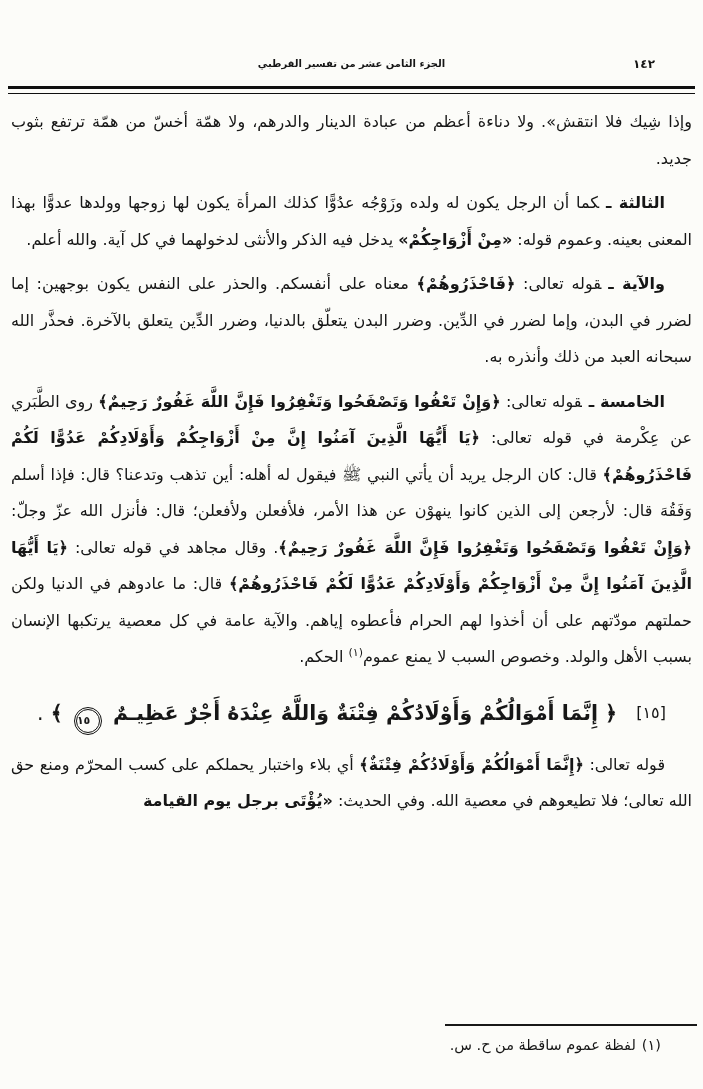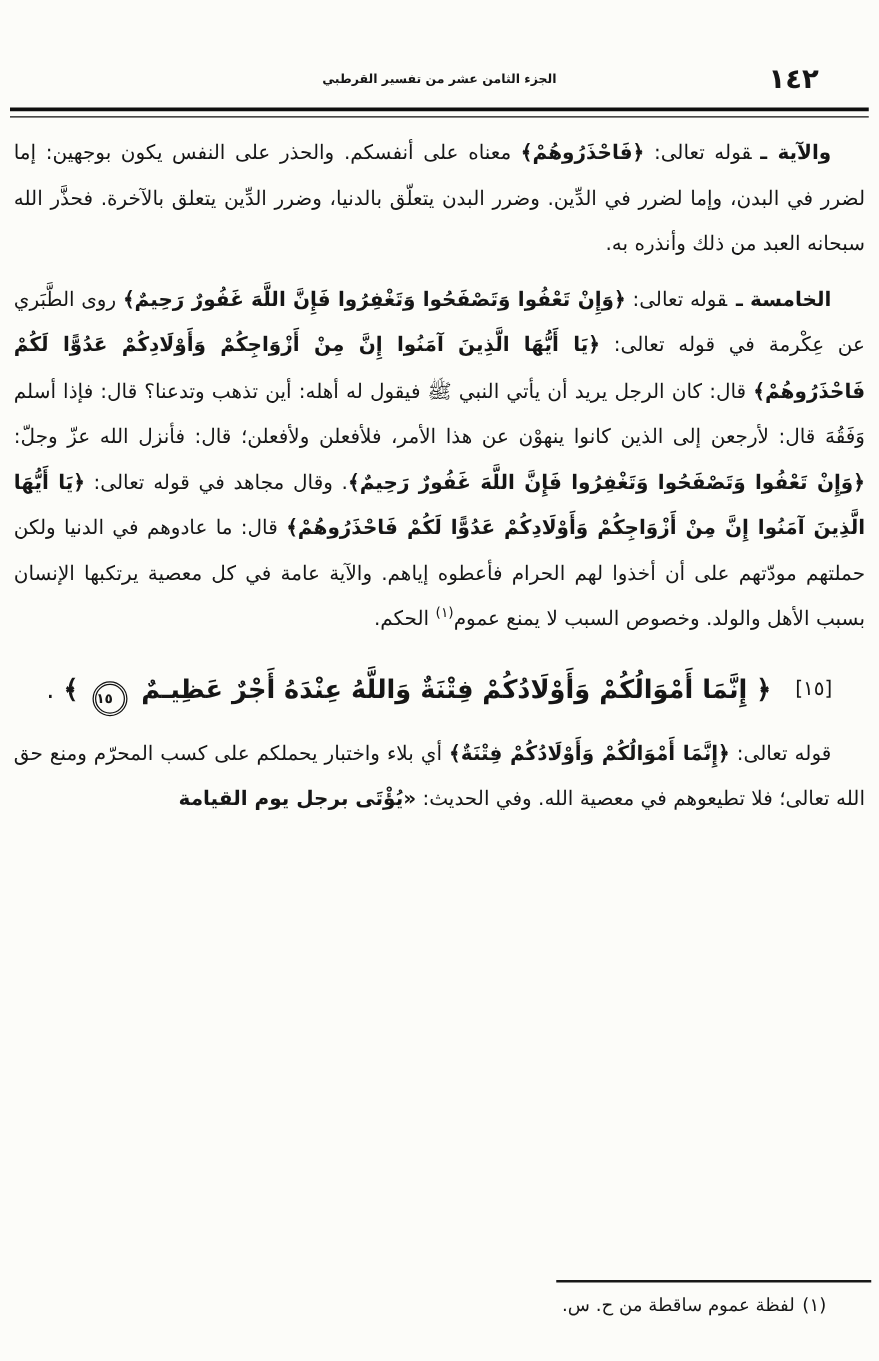--- a/index.html
+++ b/index.html
@@ -12,21 +12,21 @@
     position:relative;width:703px;height:1089px;
     color:#161616;direction:rtl;
   }
   
   .page-header{position:relative;height:28px;padding-top:50px;}
   .running-title{
     text-align:center;font-size:10px;font-weight:bold;line-height:28px;
   }
   .page-number{
     position:absolute;top:50px;right:48px;
-    font-size:22px;font-weight:bold;line-height:28px;letter-spacing:3px;
+    font-size:12px;font-weight:bold;line-height:28px;letter-spacing:3px;
   }
   .header-rule{
     margin:8px 8px 0 8px;height:4px;
     border-top:3px solid #0f0f0f;border-bottom:1px solid #0f0f0f;
   }
   
   .body-text{
     margin:10px 11px 0 11px;
     font-size:16px;line-height:36.5px;
     text-align:justify;
@@ -64,21 +64,23 @@
 
   <header class="page-header">
     <div class="page-number">١٤٢</div>
     <div class="running-title">الجزء الثامن عشر من تفسير القرطبي</div>
   </header>
 
   <div class="header-rule"></div>
 
   <main class="body-text">
 
+    <p class="para"><span>وإذا شِيك فلا انتقش». ولا دناءة أعظم من عبادة الدينار والدرهم، ولا همّة أخسّ من همّة ترتفع بثوب جديد.</span></p>
 
+    <p class="para indent"><span class="lead">الثالثة ـ</span><span>كما أن الرجل يكون له ولده وزَوْجُه عدُوًّا كذلك المرأة يكون لها زوجها وولدها عدوًّا بهذا المعنى بعينه. وعموم قوله: </span><span class="q">«مِنْ أَزْوَاجِكُمْ»</span><span> يدخل فيه الذكر والأنثى لدخولهما في كل آية. والله أعلم.</span></p>
 
     <p class="para indent"><span class="lead">والآية ـ</span><span>قوله تعالى: </span><span class="q">﴿فَاحْذَرُوهُمْ﴾</span><span> معناه على أنفسكم. والحذر على النفس يكون بوجهين: إما لضرر في البدن، وإما لضرر في الدِّين. وضرر البدن يتعلّق بالدنيا، وضرر الدِّين يتعلق بالآخرة. فحذَّر الله سبحانه العبد من ذلك وأنذره به.</span></p>
 
     <p class="para indent"><span class="lead">الخامسة ـ</span><span>قوله تعالى: </span><span class="q">﴿وَإِنْ تَعْفُوا وَتَصْفَحُوا وَتَغْفِرُوا فَإِنَّ اللَّهَ غَفُورٌ رَحِيمٌ﴾</span><span> روى الطَّبَري عن عِكْرمة في قوله تعالى: </span><span class="q">﴿يَا أَيُّهَا الَّذِينَ آمَنُوا إِنَّ مِنْ أَزْوَاجِكُمْ وَأَوْلَادِكُمْ عَدُوًّا لَكُمْ فَاحْذَرُوهُمْ﴾</span><span> قال: كان الرجل يريد أن يأتي النبي ﷺ فيقول له أهله: أين تذهب وتدعنا؟ قال: فإذا أسلم وَفَقُهَ قال: لأرجعن إلى الذين كانوا ينهوْن عن هذا الأمر، فلأفعلن ولأفعلن؛ قال: فأنزل الله عزّ وجلّ: </span><span class="q">﴿وَإِنْ تَعْفُوا وَتَصْفَحُوا وَتَغْفِرُوا فَإِنَّ اللَّهَ غَفُورٌ رَحِيمٌ﴾</span><span>. وقال مجاهد في قوله تعالى: </span><span class="q">﴿يَا أَيُّهَا الَّذِينَ آمَنُوا إِنَّ مِنْ أَزْوَاجِكُمْ وَأَوْلَادِكُمْ عَدُوًّا لَكُمْ فَاحْذَرُوهُمْ﴾</span><span> قال: ما عادوهم في الدنيا ولكن حملتهم مودّتهم على أن أخذوا لهم الحرام فأعطوه إياهم. والآية عامة في كل معصية يرتكبها الإنسان بسبب الأهل والولد. وخصوص السبب لا يمنع عموم</span><sup class="fn-ref">(١)</sup><span> الحكم.</span></p>
 
     <div class="verse-block">
       <span class="verse-ref">[١٥]</span>
       <span class="verse-opening">﴿</span>
       <span class="verse-text">إِنَّمَا أَمْوَالُكُمْ وَأَوْلَادُكُمْ فِتْنَةٌ وَاللَّهُ عِنْدَهُ أَجْرٌ عَظِيـمٌ</span>
       <span class="ayah-marker"><span>١٥</span></span>

